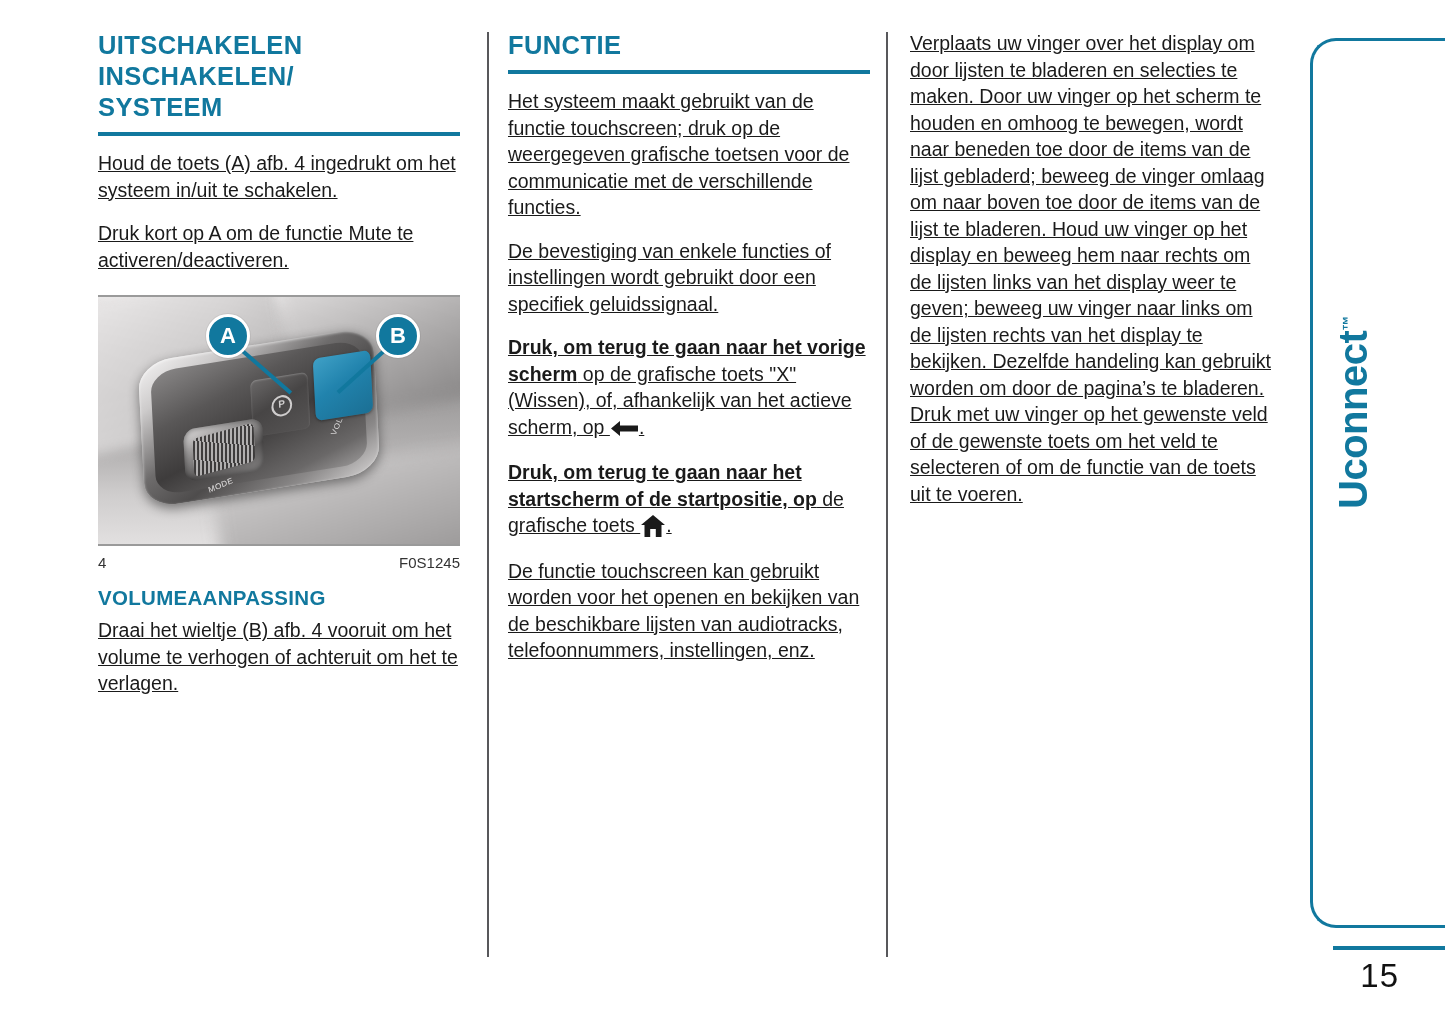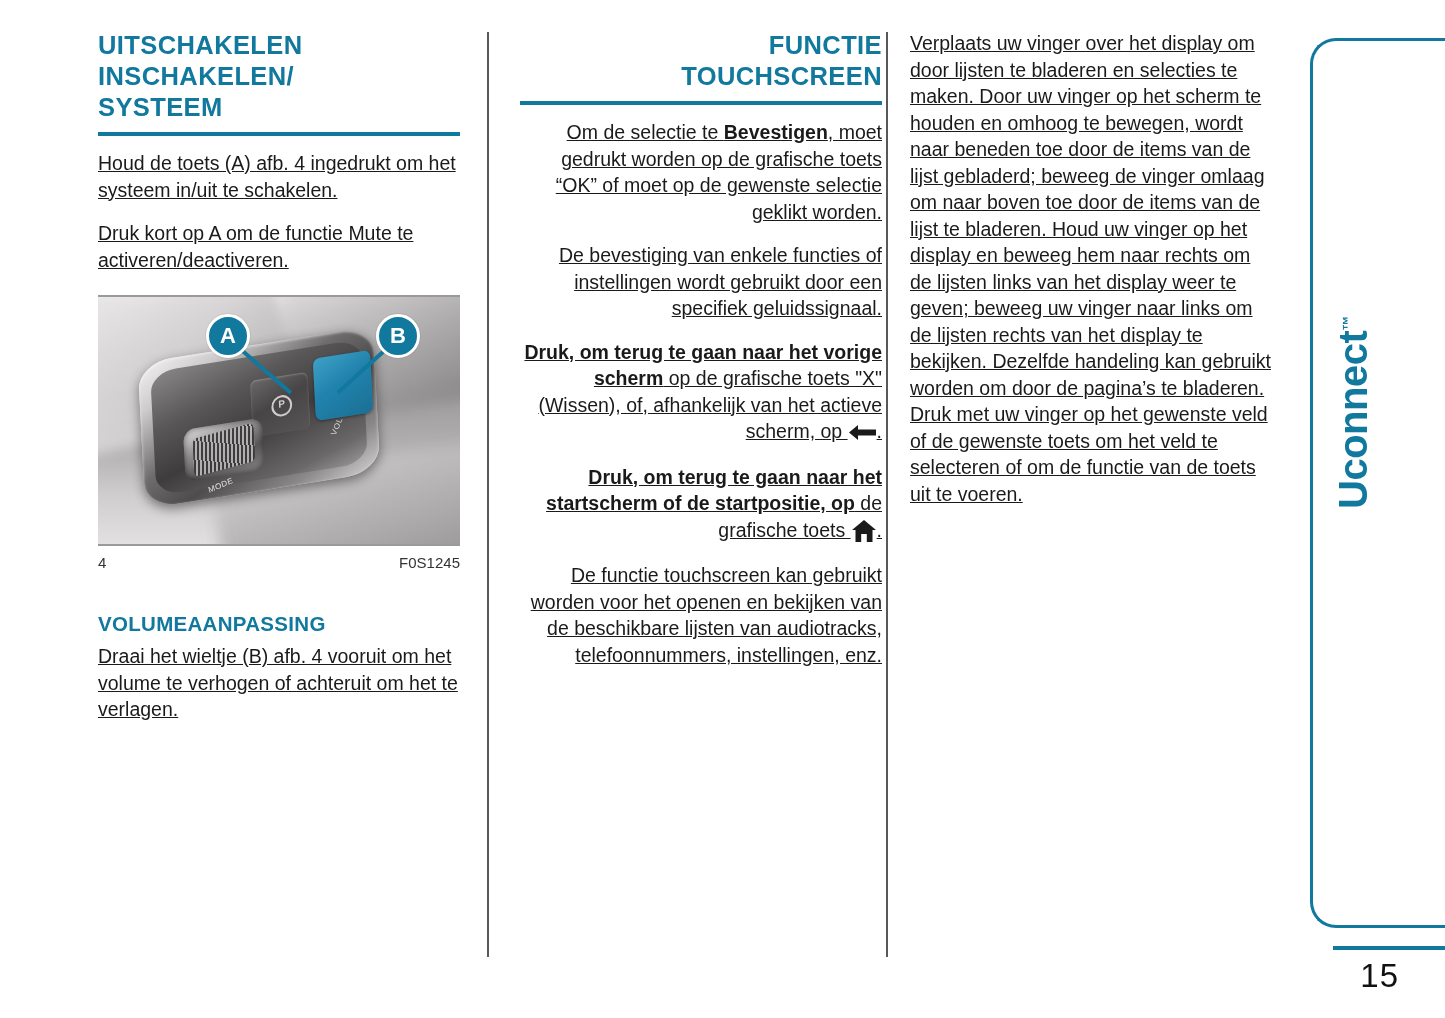--- a/index.html
+++ b/index.html
@@ -26,21 +26,21 @@
     left: 0; top: 0;
     width: 1290px;
     height: 1018px;
   }
   .col {
     position: absolute;
     top: 30px;
     width: 362px;
   }
   .col-1 { left: 98px; }
-  .col-2 { left: 520px; text-align: right; }
+  .col-2 { left: 508px; }
   .col-3 { left: 910px; }
 
   .divider {
     position: absolute;
     top: 32px;
     width: 2px;
     height: 925px;
     background: #58585b;
   }
   .divider-1 { left: 487px; }
@@ -364,34 +364,33 @@
             <div class="callout callout-a">A</div>
             <div class="callout callout-b">B</div>
           </div>
         </div>
         <figcaption class="fig-caption">
           <span>4</span>
           <span>F0S1245</span>
         </figcaption>
       </figure>
 
-      <h2 class="subheading" style="margin-top:40px;">VOLUMEAANPASSING</h2>
+      <h2 class="subheading" style="margin-top:14px;">VOLUMEAANPASSING</h2>
       <p class="body">Draai het wieltje (B) afb. 4 vooruit om het volume te verhogen of achteruit om het te verlagen.</p>
     </div>
 
     <div class="col col-2">
 
       <h1 class="heading">
         <span class="ln">FUNCTIE</span>
-        <span class="ln">TOUCHSCREEN</span>
       </h1>
       <div class="rule"></div>
 
-
-      <p class="body"><span>Om de selectie te </span><b>Bevestigen</b><span>, moet gedrukt worden op de grafische toets “OK” of moet op de gewenste selectie geklikt worden.</span></p>
+      <p class="body">Het systeem maakt gebruikt van de functie touchscreen; druk op de weergegeven grafische toetsen voor de communicatie met de verschillende functies.</p>
+
 
       <p class="body">De bevestiging van enkele functies of instellingen wordt gebruikt door een specifiek geluidssignaal.</p>
 
       <p class="body"><b>Druk, om terug te gaan naar het vorige scherm</b><span> op de grafische toets "X" (Wissen), of, afhankelijk van het actieve scherm, op </span><span class="icon-inline"><svg class="icon-arrow-left" viewBox="0 0 27 17" xmlns="http://www.w3.org/2000/svg">
               <path d="M0 8.5 L9 1 L9 5.5 L27 5.5 L27 11.5 L9 11.5 L9 16 Z" fill="#1a1a1a"></path>
             </svg></span><span>.</span></p>
 
       <p class="body"><b>Druk, om terug te gaan naar het startscherm of de startpositie, op</b><span> de grafische toets </span><span class="icon-inline"><svg class="icon-home" viewBox="0 0 24 22" xmlns="http://www.w3.org/2000/svg">
               <path d="M12 0 L24 10 L20.5 10 L20.5 22 L14.8 22 L14.8 14 L9.2 14 L9.2 22 L3.5 22 L3.5 10 L0 10 Z" fill="#1a1a1a"></path>
             </svg></span><span>.</span></p>

